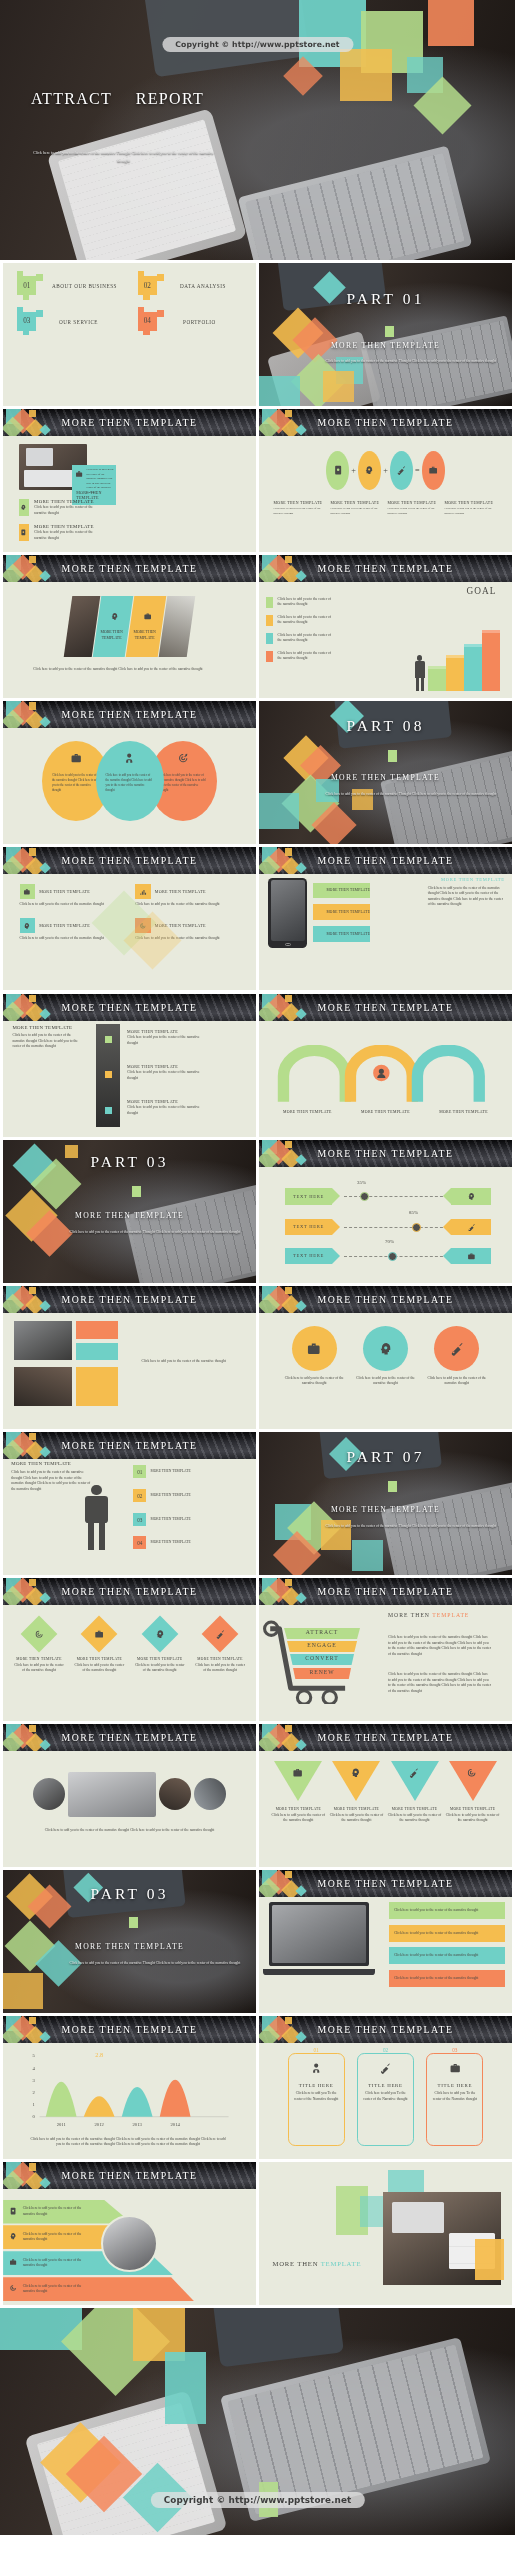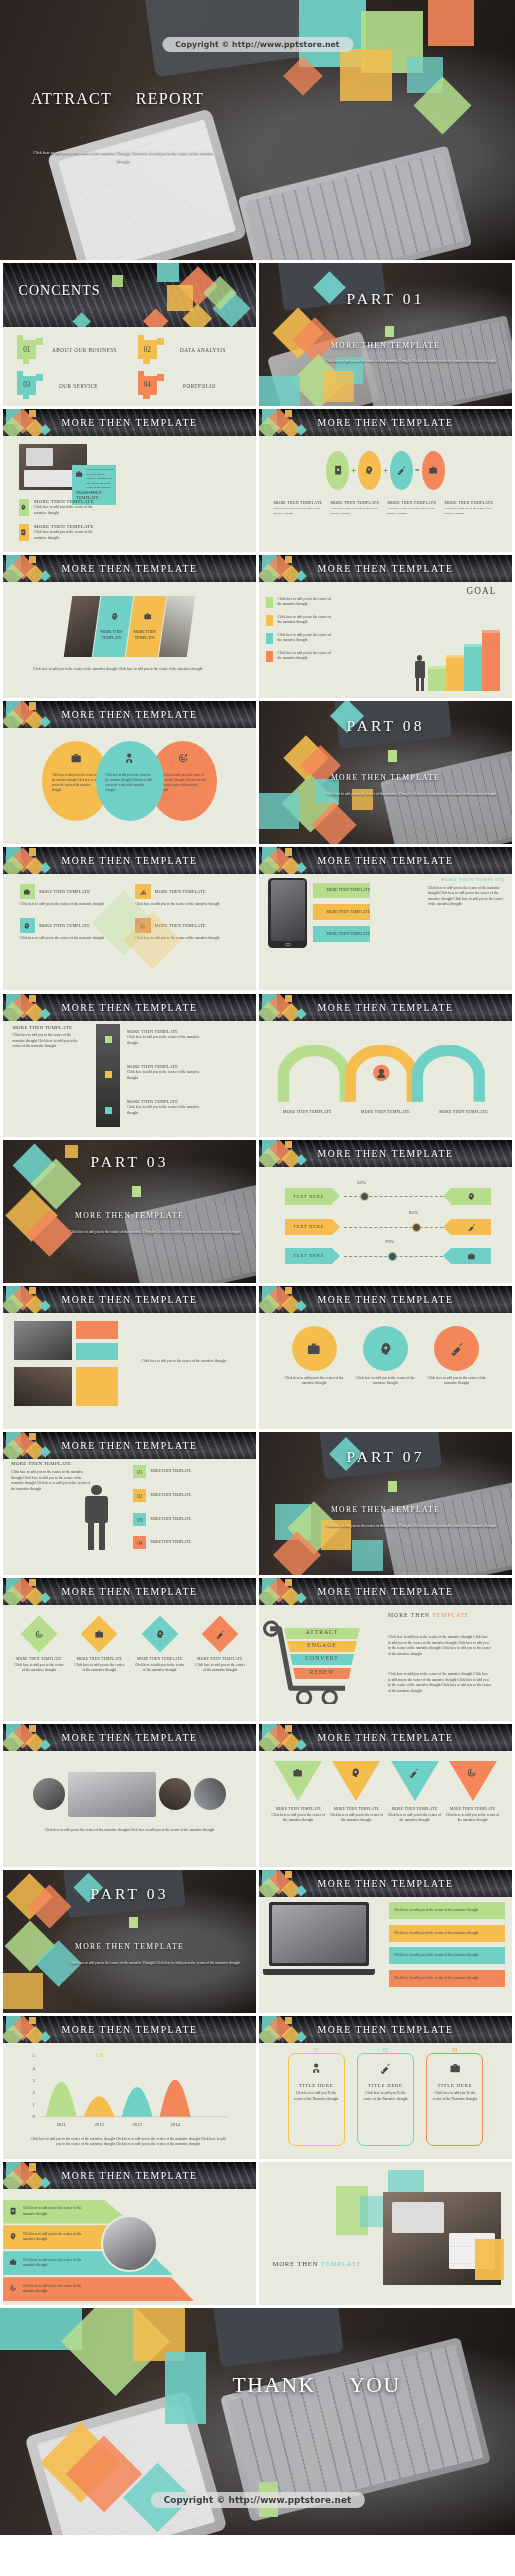--- a/index.html
+++ b/index.html
@@ -117,32 +117,20 @@
       <span>ATTRACT</span>
       <span style="display:inline-block;width:13.4px"></span>
       <span>REPORT</span>
     </div>
     <div style="position:absolute;left:31px;top:149px;width:185px;color:#e6e6e6;font-size:4.1px;line-height:1.9;text-align:center;text-shadow:0 0.5px 1.5px rgba(0,0,0,.9);">Click here to add  you to the  center of the  narrative Thought  Click here to add   you to the  center of the narrative thought</div>
   </div>
 
   <div class="row" style="padding-top:3.1px;">
 
     <div class="slide">
-      <div class="grey-photo" style="height:64px;position:relative;">
-        <div style="position:absolute;left:15.5px;top:19.6px;color:#fff;font-size:14px;letter-spacing:1px;text-shadow:0 1px 2.6px rgba(0,0,0,.7);">CONCENTS</div>
-        <div class="sq" style="left:154px;top:-3.1px;width:21.6px;height:21.6px;background:#6fd0c6;opacity:.9;"></div>
-        <div class="sq" style="left:109px;top:12.4px;width:11.3px;height:11.3px;background:#b5dd8c;opacity:.9;"></div>
-        <div class="dia" style="left:181px;top:9.3px;width:28px;height:28px;background:#f4875a;opacity:.85;"></div>
-        <div class="sq" style="left:164px;top:21.6px;width:26px;height:26px;background:#f5bd4e;opacity:.85;"></div>
-        <div class="dia" style="left:215px;top:32px;width:27px;height:27px;background:#6fd0c6;opacity:.85;"></div>
-        <div class="dia" style="left:205px;top:17.5px;width:24px;height:24px;background:#b5dd8c;opacity:.75;"></div>
-        <div class="dia" style="left:144px;top:49px;width:17.5px;height:17.5px;background:#f4875a;opacity:.9;"></div>
-        <div class="dia" style="left:72px;top:52px;width:13.4px;height:13.4px;background:#6fd0c6;opacity:.9;"></div>
-        <div class="dia" style="left:184px;top:45px;width:20.6px;height:20.6px;background:#f5bd4e;opacity:.85;"></div>
-      </div>
       <div class="cream" style="height:79px;position:relative;padding-top:7.2px;">
 
         <div style="position:absolute;left:14.4px;top:13.4px;">
           <div class="sq" style="left:0;top:-5.2px;width:5.7px;height:5.7px;background:#b5dd8c;"></div>
           <div class="sq" style="left:19px;top:-2.1px;width:6.7px;height:6.7px;background:#b5dd8c;"></div>
           <div class="sq" style="left:5.2px;top:16.5px;width:6.7px;height:6.7px;background:#b5dd8c;"></div>
           <div style="position:relative;width:18.5px;height:18.5px;background:#b5dd8c;display:flex;align-items:center;justify-content:center;color:#4a4a45;font-size:7.2px;">01</div>
         </div>
         <div style="position:absolute;left:49px;top:19.6px;color:#4a4a45;font-size:5.2px;letter-spacing:0.5px;">ABOUT  OUR  BUSINESS</div>
 
@@ -1195,23 +1183,18 @@
 
     <div class="sq" style="left:0;top:-15.5px;width:82px;height:57px;background:#6fd0c6;opacity:.92;"></div>
     <div class="dia" style="left:77px;top:-5.2px;width:77px;height:77px;background:#b5dd8c;opacity:.85;"></div>
     <div class="sq" style="left:133px;top:-4.1px;width:52px;height:57px;background:#f5bd4e;opacity:.85;"></div>
     <div class="sq" style="left:165px;top:44px;width:41px;height:72px;background:#6fd0c6;opacity:.9;"></div>
     <div class="dia" style="left:52px;top:126px;width:57px;height:57px;background:#f5bd4e;opacity:.9;"></div>
     <div class="dia" style="left:77px;top:139px;width:54px;height:54px;background:#f4875a;opacity:.85;"></div>
     <div class="dia" style="left:133px;top:165px;width:49px;height:49px;background:#6fd0c6;opacity:.85;"></div>
     <div class="sq" style="left:259px;top:174px;width:18.5px;height:35px;background:#b5dd8c;opacity:.9;"></div>
 
-    <div style="position:absolute;left:0;right:0;top:65px;text-align:center;color:#fff;font-size:21.6px;letter-spacing:1.5px;text-shadow:0 1px 4.1px rgba(0,0,0,.85);padding-left:118px;">
-      <span>THANK</span>
-      <span style="display:inline-block;width:20.6px"></span>
-      <span>YOU</span>
-    </div>
 
     <div class="copybar" style="bottom:27px;font-size:8.8px;">Copyright © http://www.pptstore.net</div>
   </div>
 
 </div>
 
 
 </body></html>

